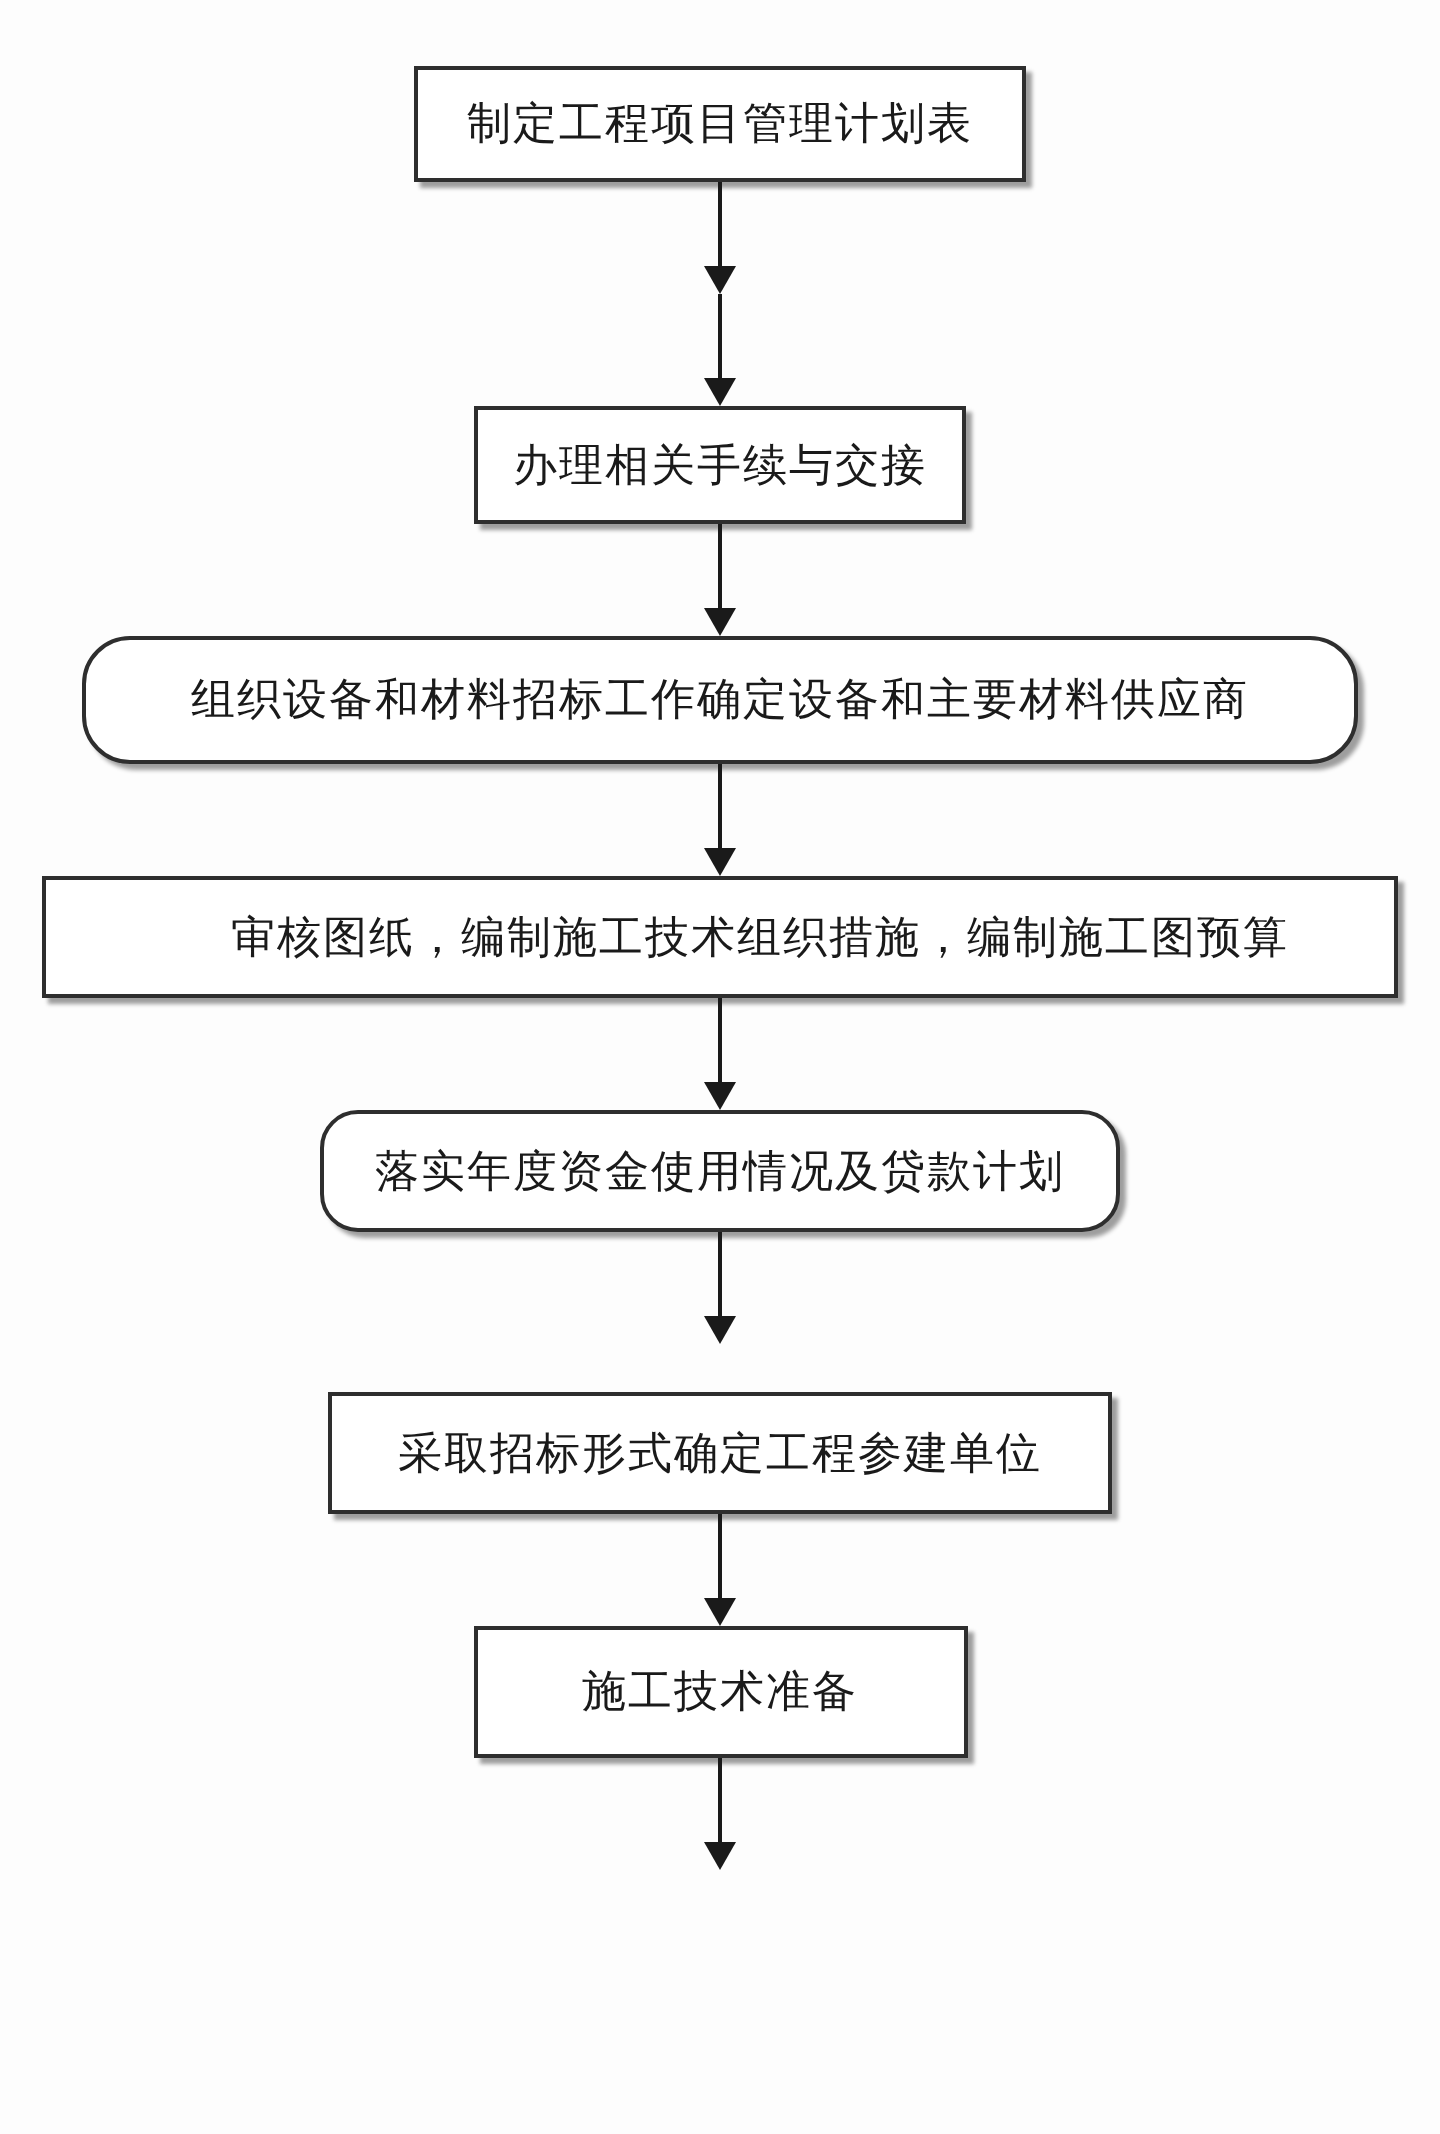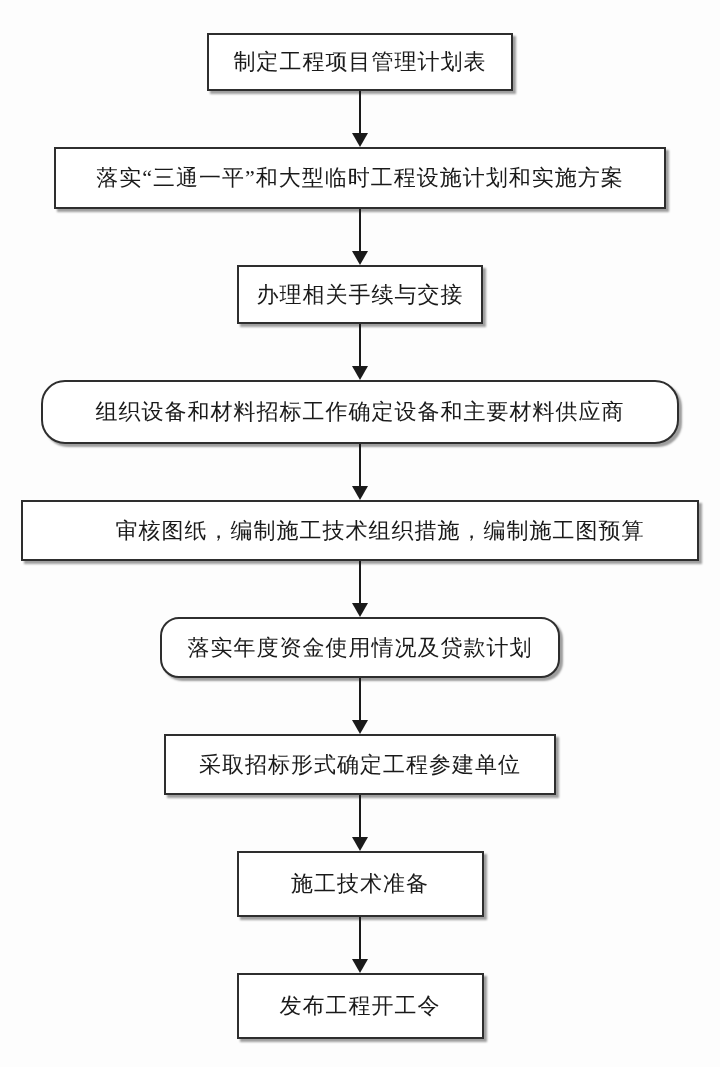--- a/index.html
+++ b/index.html
@@ -34,21 +34,21 @@
     letter-spacing: 1px;
     color: #1a1a1a;
     flex-shrink: 0;
   }
   .n1 { width: 306px; height: 58px; }
   .n2 { width: 612px; height: 62px; }
   .n3 { width: 246px; height: 59px; }
   .n4 { width: 638px; height: 64px; border-radius: 24px; }
   .n5 { width: 678px; height: 61px; padding-left: 40px; }
   .n6 { width: 400px; height: 61px; border-radius: 19px; }
-  .n7 { width: 392px; height: 61px; }
+  .n7 { width: 392px; height: 61px; margin-top: 24px; }
   .n8 { width: 247px; height: 66px; }
   .n9 { width: 247px; height: 66px; }
   .arrow {
     height: 56px;
     display: flex;
     flex-direction: column;
     align-items: center;
     flex-shrink: 0;
   }
   .arrow-line {
@@ -71,23 +71,20 @@
 
   <div class="node n1">
     <span>制定工程项目管理计划表</span>
   </div>
 
   <div class="arrow">
     <div class="arrow-line"></div>
     <div class="arrow-head"></div>
   </div>
 
-  <div class="node n2">
-    <span>落实“三通一平”和大型临时工程设施计划和实施方案</span>
-  </div>
 
   <div class="arrow">
     <div class="arrow-line"></div>
     <div class="arrow-head"></div>
   </div>
 
   <div class="node n3">
     <span>办理相关手续与交接</span>
   </div>
 
@@ -134,17 +131,14 @@
 
   <div class="node n8">
     <span>施工技术准备</span>
   </div>
 
   <div class="arrow">
     <div class="arrow-line"></div>
     <div class="arrow-head"></div>
   </div>
 
-  <div class="node n9">
-    <span>发布工程开工令</span>
-  </div>
 
 </div>
 
 </body></html>

